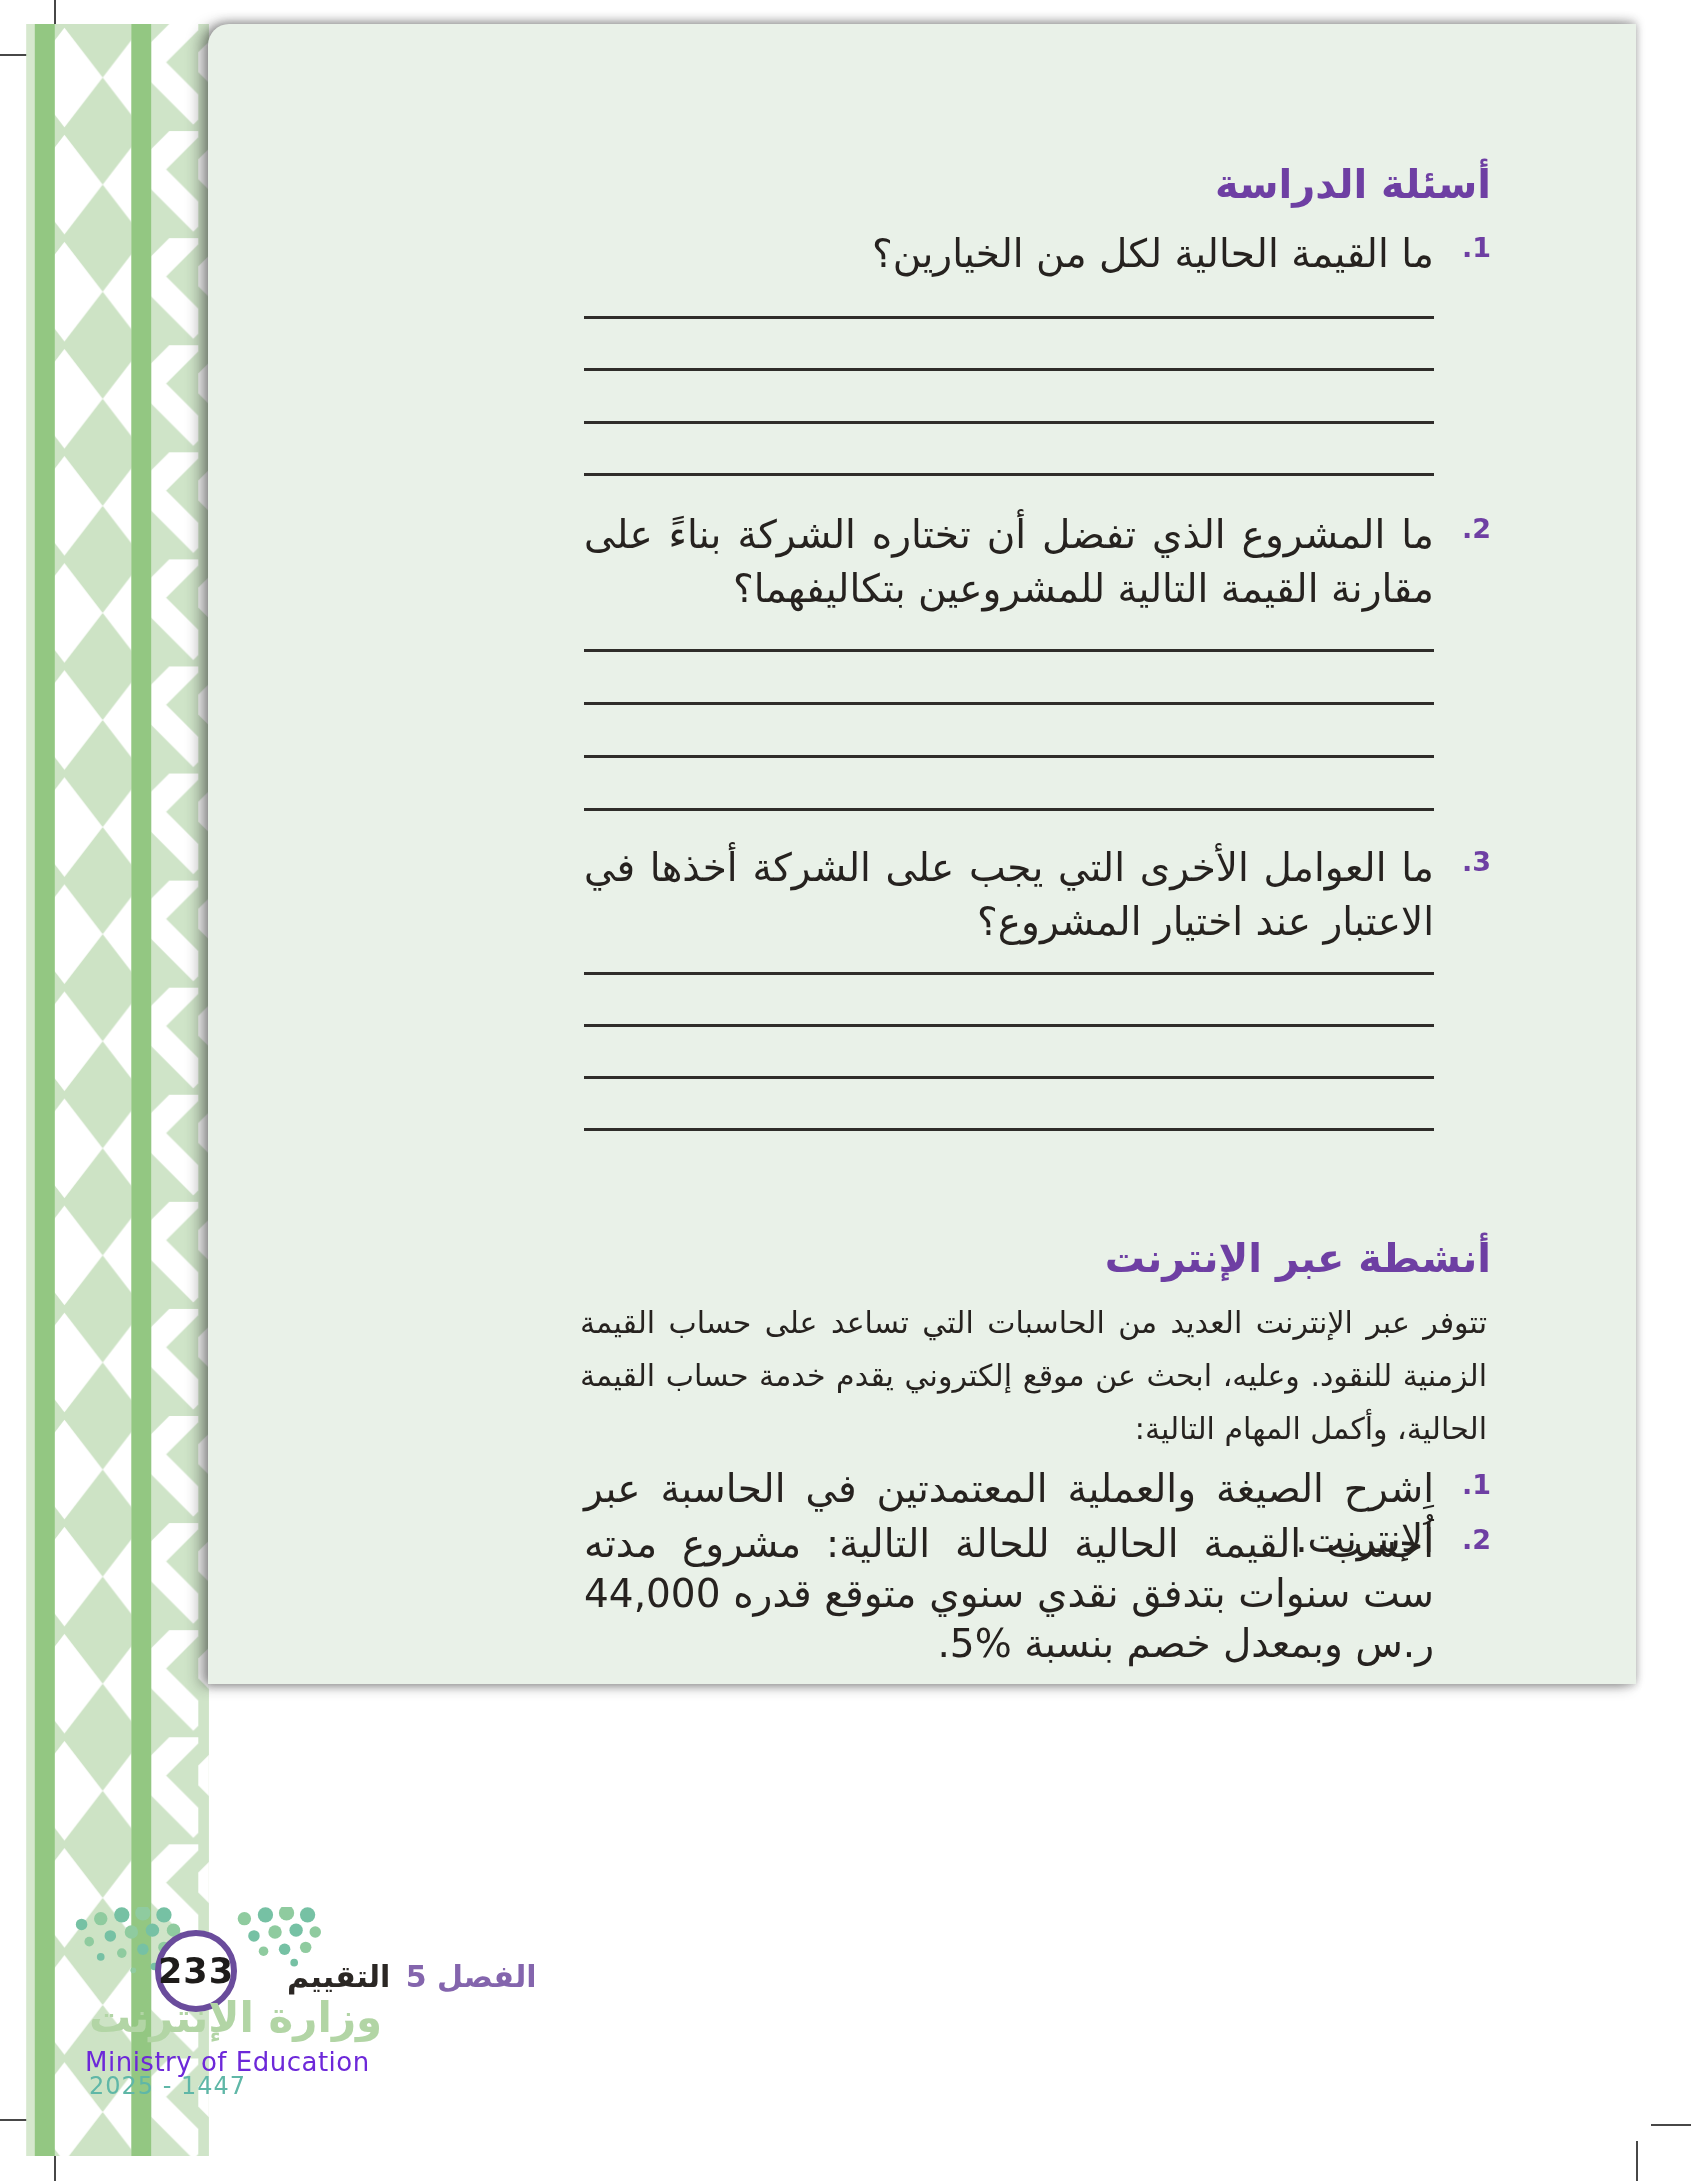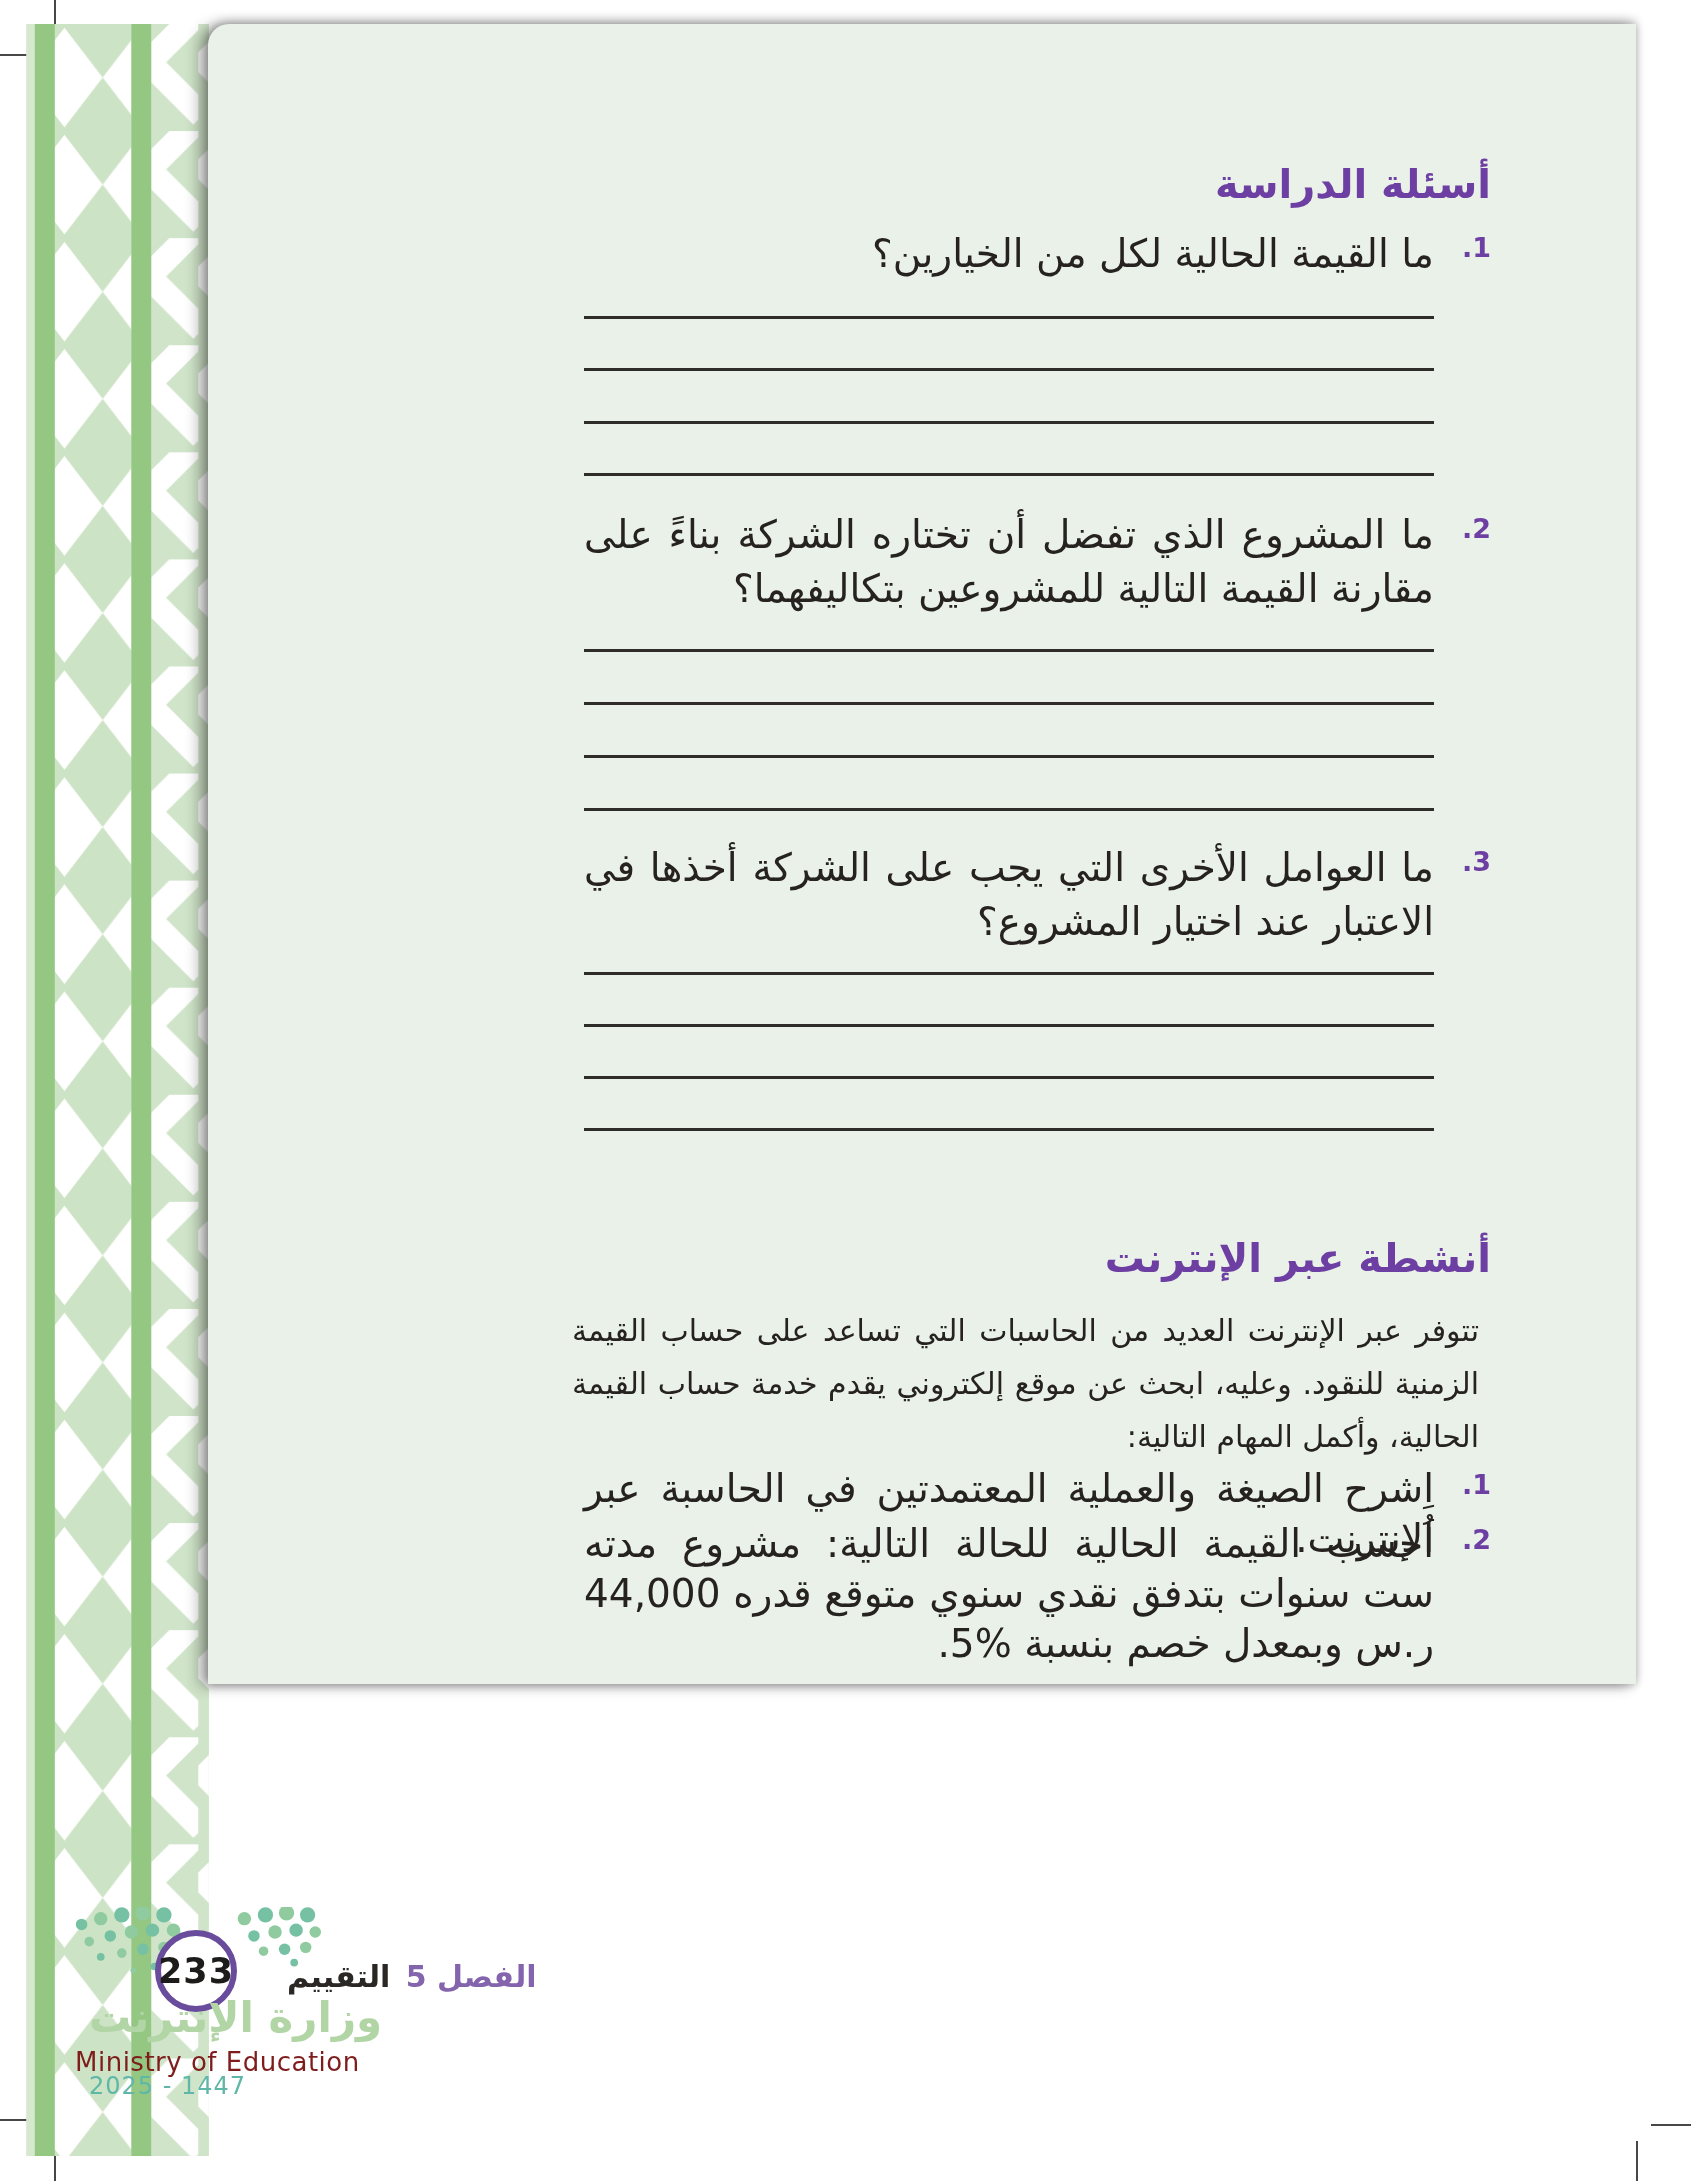--- a/index.html
+++ b/index.html
@@ -31,21 +31,21 @@
   }
   .q{position:absolute;right:0;width:100%;display:flex;direction:rtl;}
   .qnum{flex:0 0 57px;font-size:27px;font-weight:bold;color:#6e3fa3;padding-top:4.8px;}
   .qtext{
     flex:1 1 auto;margin:0;font-size:39px;line-height:54px;color:#26221f;
     text-align:justify;text-align-last:start;
   }
   .items .qtext{line-height:50px;}
   .answer-line{position:absolute;left:0;width:850px;height:2.9px;background:#2f2d2a;}
   .para{
-    position:absolute;right:0;width:100%;margin:12px;font-size:30px;line-height:53px;
+    position:absolute;right:0;width:100%;margin:4px;font-size:30px;line-height:53px;
     color:#26221f;text-align:justify;text-align-last:start;
   }
 
   
   .dots-logo{position:absolute;left:72px;top:1907px;z-index:4;}
   .badge{
     position:absolute;left:155px;top:1930px;width:82px;height:82px;border-radius:50%;
     background:#ffffff;border:6.7px solid #6a4c9c;box-sizing:border-box;z-index:5;
     display:flex;align-items:center;justify-content:center;
     font-size:35px;font-weight:bold;color:#1e1c1a;letter-spacing:1px;
@@ -53,21 +53,21 @@
   .chapter{
     position:absolute;left:287px;top:1959px;direction:rtl;white-space:nowrap;
     font-size:30px;font-weight:bold;z-index:5;
   }
   .chapter .lab{color:#8465ad;}
   .chapter .tit{color:#2b2724;margin-inline-start:15.3px;}
   .moe-ar{
     position:absolute;left:89px;top:1996px;z-index:5;direction:rtl;
     font-size:42px;line-height:44px;font-weight:bold;color:#b2d5a5;white-space:nowrap;
   }
-  .moe-en{position:absolute;left:75px;top:2047px;z-index:5;font-size:26px;color:#7f1d1d;letter-spacing:0.5px;white-space:nowrap;}
+  .moe-en{position:absolute;left:85px;top:2047px;z-index:5;font-size:26px;color:#6d28d9;letter-spacing:0.5px;white-space:nowrap;}
   .moe-years{position:absolute;left:89px;top:2072px;z-index:5;font-size:24px;color:#5fb7a7;letter-spacing:1px;white-space:nowrap;}
 </style>
 </head>
 <body>
 
 <div class="canvas">
 
   <div class="crop tlv"></div>
   <div class="crop tlh"></div>
   <div class="crop blh"></div>

